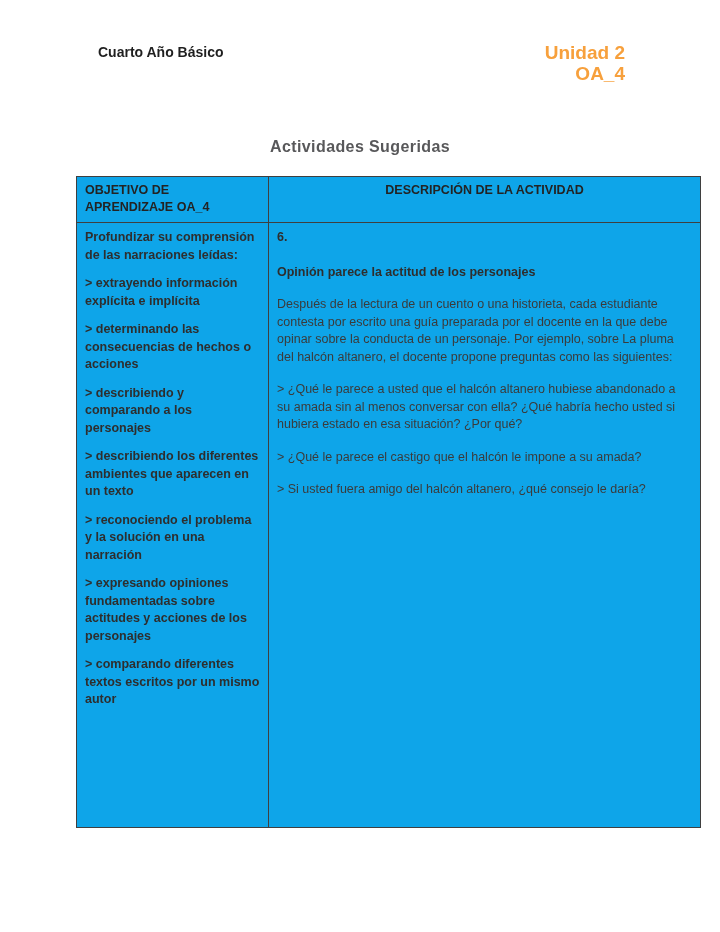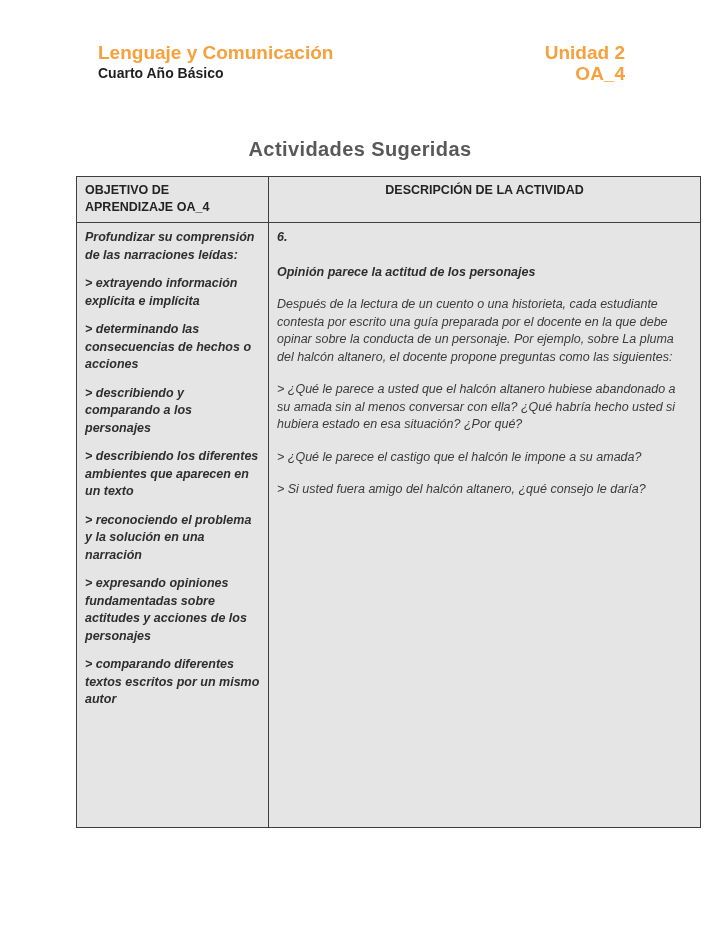--- a/index.html
+++ b/index.html
@@ -52,36 +52,36 @@
   }
 
   
   .doc-title {
     position: absolute;
     top: 138px;
     left: 0;
     width: 720px;
     margin: 0;
     text-align: center;
-    font-size: 20px;
+    font-size: 16px;
     letter-spacing: 0.4px;
     font-weight: 700;
     color: var(--title-gray);
   }
 
   
   table.activities {
     position: absolute;
     left: 76px;
     top: 176px;
     width: 569px;
     height: 652px;
     border-collapse: collapse;
     table-layout: fixed;
-    background: #e5e5e5;
+    background: #0ea5e9;
   }
   table.activities th,
   table.activities td {
     border: 1px solid var(--border);
     vertical-align: top;
   }
   table.activities thead tr { height: 46px; }
   table.activities th {
     font-size: 12.5px;
     line-height: 17px;
@@ -89,21 +89,20 @@
     padding: 5px 8px 0 8px;
     font-weight: 700;
   }
   th.col-obj  { width: 192px; text-align: left; }
   th.col-desc { width: 432px; text-align: center; }
 
   table.activities td {
     padding: 6px 8px 0 8px;
     font-size: 12.5px;
     line-height: 17.5px;
-    font-style: italic;
   }
   td.cell-objective { font-weight: 700; color: #2e2e2e; }
   td p { margin: 0 0 11px 0; }
   td.cell-activity p { margin: 15px 0 12px 0; color: #3b3b3b; }
   td.cell-activity .activity-number {
     font-weight: 700;
     color: #2e2e2e;
     margin: 0 0 17px 0;
   }
   td.cell-activity .activity-title {
@@ -112,21 +111,20 @@
     margin: 0 0 12px 0;
   }
 </style>
 </head>
 <body>
 
 <div class="page">
 
   <header class="page-header">
     <div class="header-left">
-      <div class="subject">Lenguaje y Comunicación</div>
       <div class="grade">Cuarto Año Básico</div>
     </div>
     <div class="header-right">
       <div class="unit">Unidad 2</div>
       <div class="oa">OA_4</div>
     </div>
   </header>
 
   <h1 class="doc-title">Actividades Sugeridas</h1>
 

